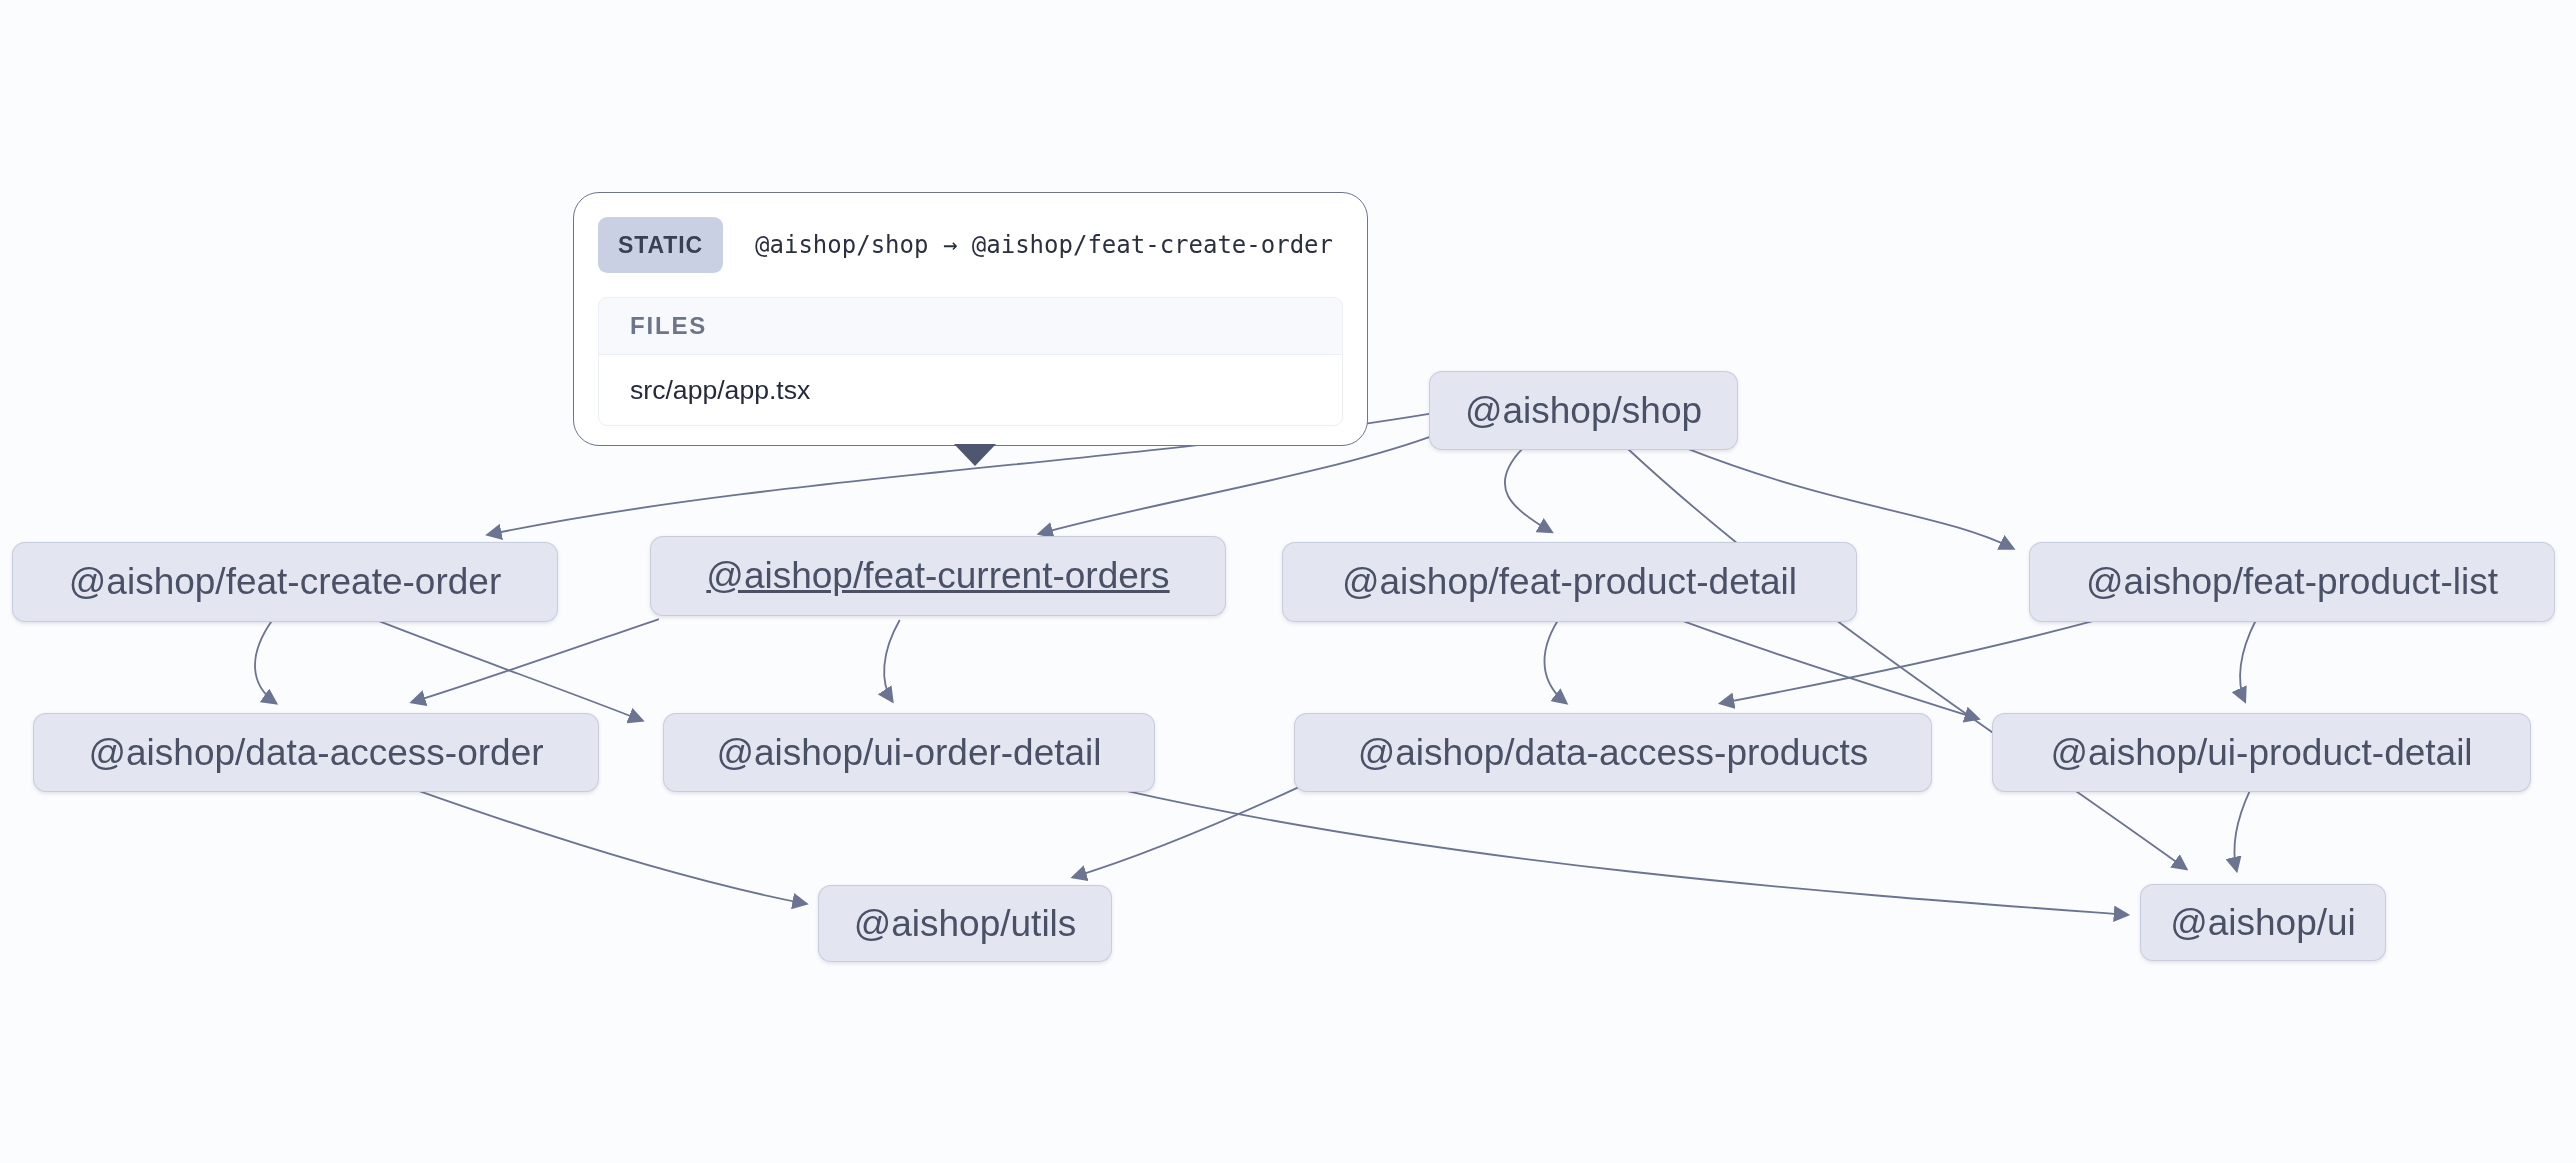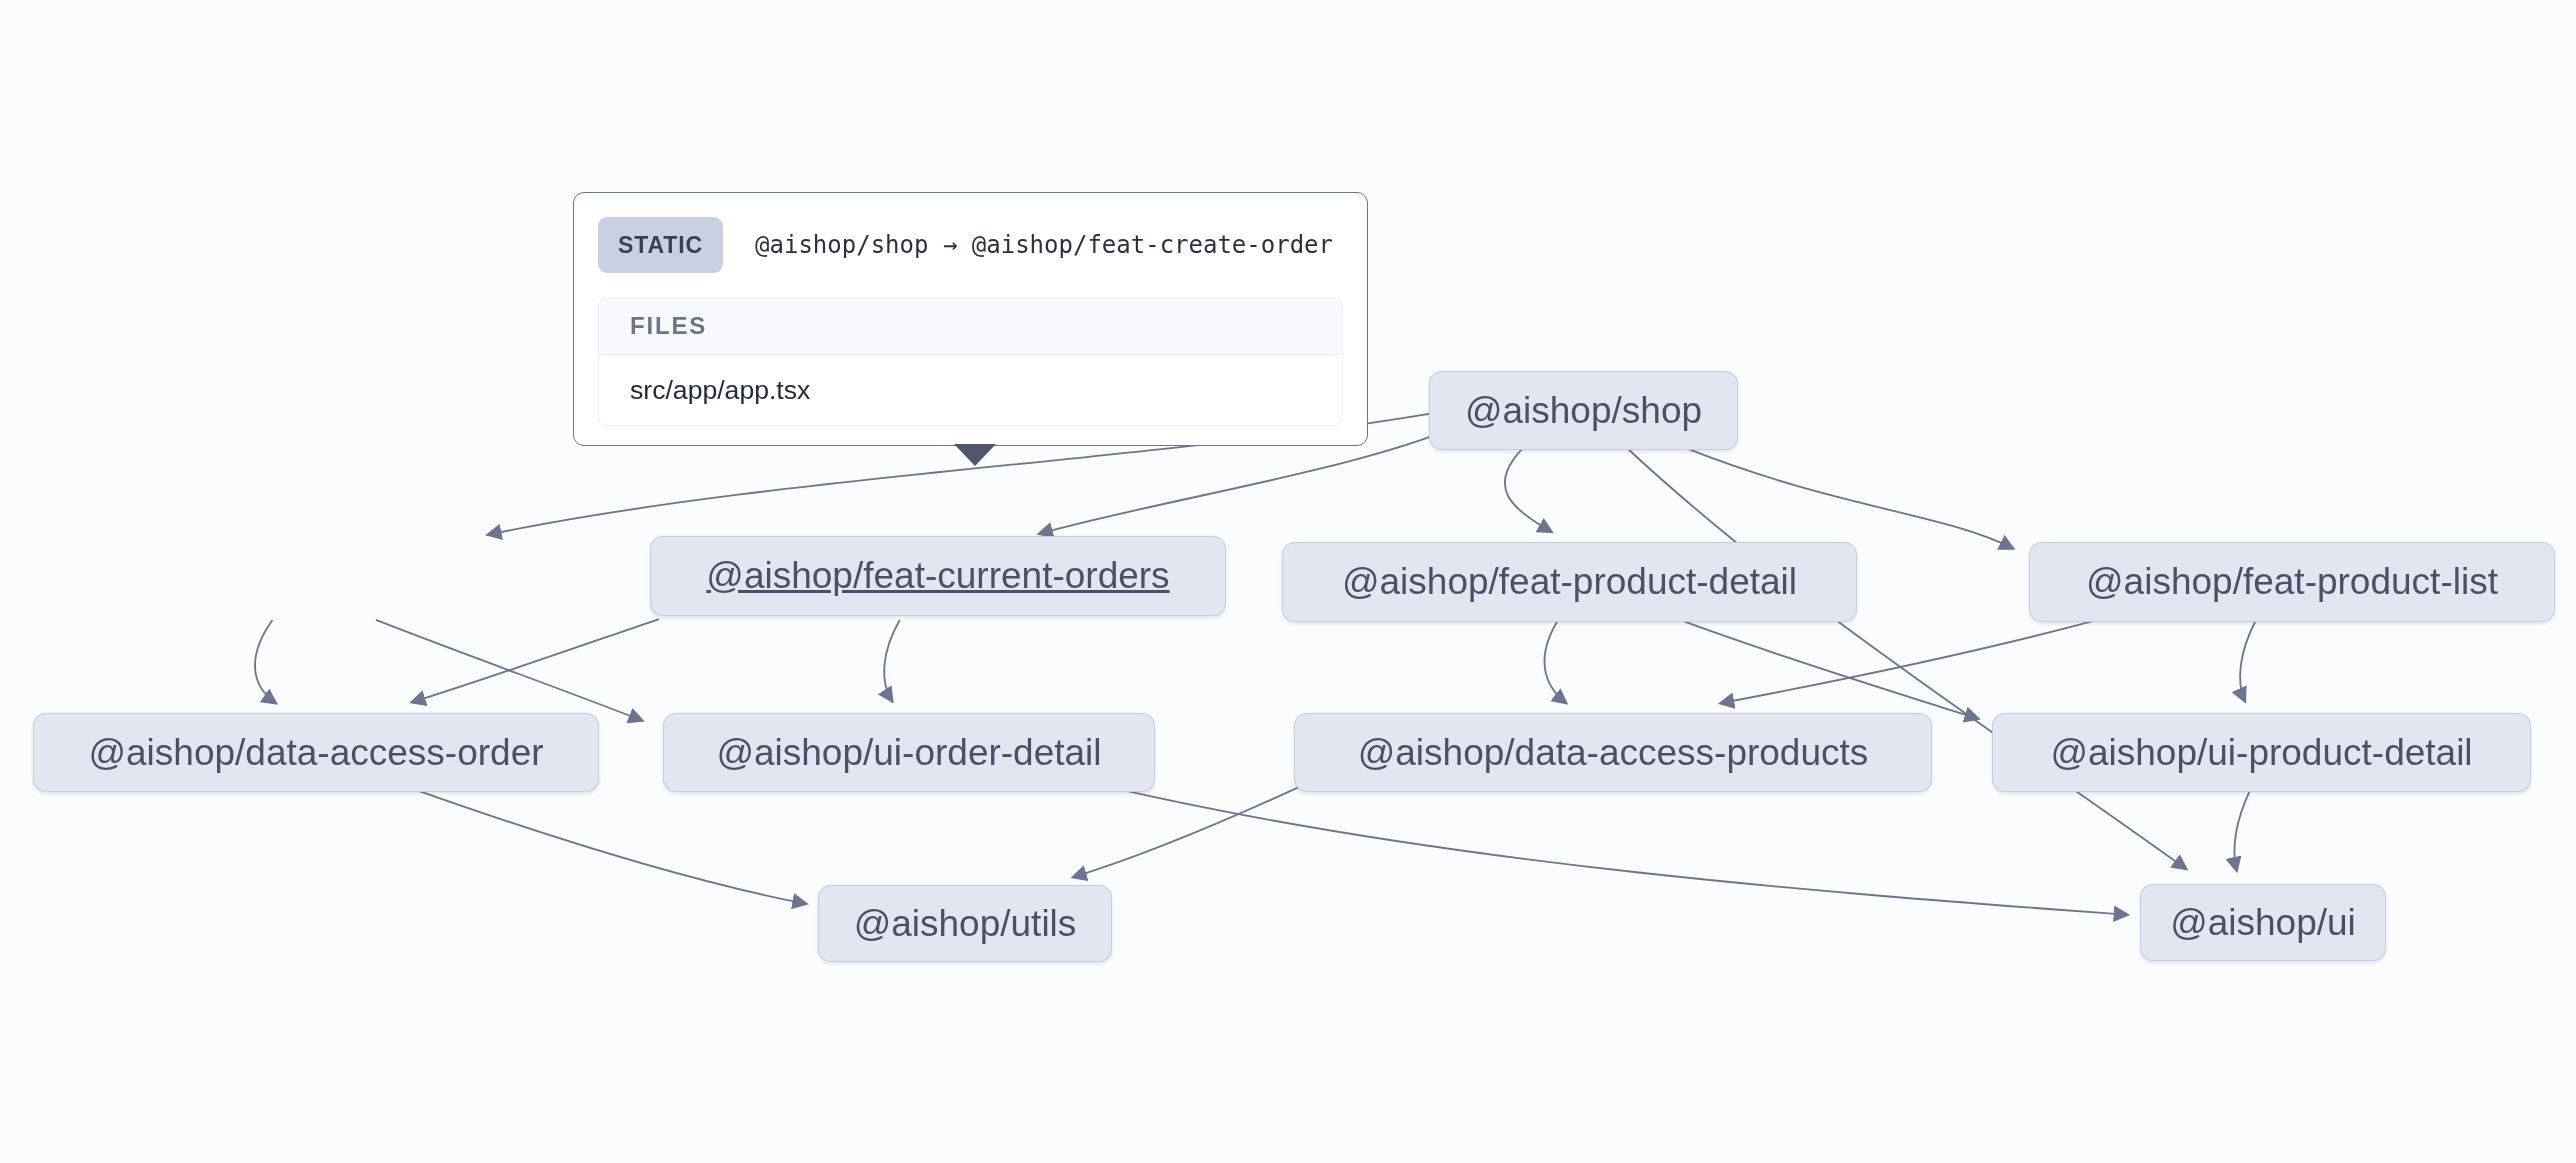--- a/index.html
+++ b/index.html
@@ -23,21 +23,21 @@
     font-size:37px;
     white-space:nowrap;
     cursor:pointer;
   }
   #tooltip{
     position:absolute;z-index:3;
     left:573px;top:192px;width:795px;height:254px;
     box-sizing:border-box;
     background:#ffffff;
     border:1.8px solid #6b7490;
-    border-radius:11px;
+    border-radius:26px;
   }
   #tooltip .caret{
     position:absolute;left:380px;top:100%;margin-top:-0.9px;
     width:0;height:0;
     border-left:21px solid transparent;
     border-right:21px solid transparent;
     border-top:22px solid #4f5770;
   }
   .tt-row1{
     display:flex;align-items:center;
@@ -100,20 +100,21 @@
     <path class="edge" d="M 1834 677 C 1945 718 2065 755 2160 785" marker-end="url(#arrow)"></path>
     <path class="edge" d="M 2290 677 C 2155 713 2010 743 1878 768" marker-end="url(#arrow)"></path>
     <path class="edge" d="M 2463 677 C 2445 712 2441 744 2451 766" marker-end="url(#arrow)"></path>
     <path class="edge" d="M 452 862 C 610 918 765 965 880 987" marker-end="url(#arrow)"></path>
     <path class="edge" d="M 1419 859 C 1330 900 1243 936 1171 958" marker-end="url(#arrow)"></path>
     <path class="edge" d="M 1222 862 C 1600 948 2040 978 2323 999" marker-end="url(#arrow)"></path>
     <path class="edge" d="M 2457 862 C 2441 896 2436 926 2442 951" marker-end="url(#arrow)"></path>
   </svg>
 
   <div class="node" style="left:1429px;top:371px;width:307px;height:77px;">@aishop/shop</div>
+  <div class="node" style="left:12px;top:542px;width:544px;height:78px;">@aishop/feat-create-order</div>
   <div class="node" style="left:650px;top:536px;width:574px;height:78px;text-decoration:underline;">@aishop/feat-current-orders</div>
   <div class="node" style="left:1282px;top:542px;width:573px;height:78px;">@aishop/feat-product-detail</div>
   <div class="node" style="left:2029px;top:542px;width:524px;height:78px;">@aishop/feat-product-list</div>
   <div class="node" style="left:33px;top:713px;width:564px;height:77px;">@aishop/data-access-order</div>
   <div class="node" style="left:663px;top:713px;width:490px;height:77px;">@aishop/ui-order-detail</div>
   <div class="node" style="left:1294px;top:713px;width:636px;height:77px;">@aishop/data-access-products</div>
   <div class="node" style="left:818px;top:885px;width:292px;height:75px;">@aishop/utils</div>
   <div class="node" style="left:1992px;top:713px;width:537px;height:77px;">@aishop/ui-product-detail</div>
   <div class="node" style="left:2140px;top:884px;width:244px;height:75px;">@aishop/ui</div>
 

